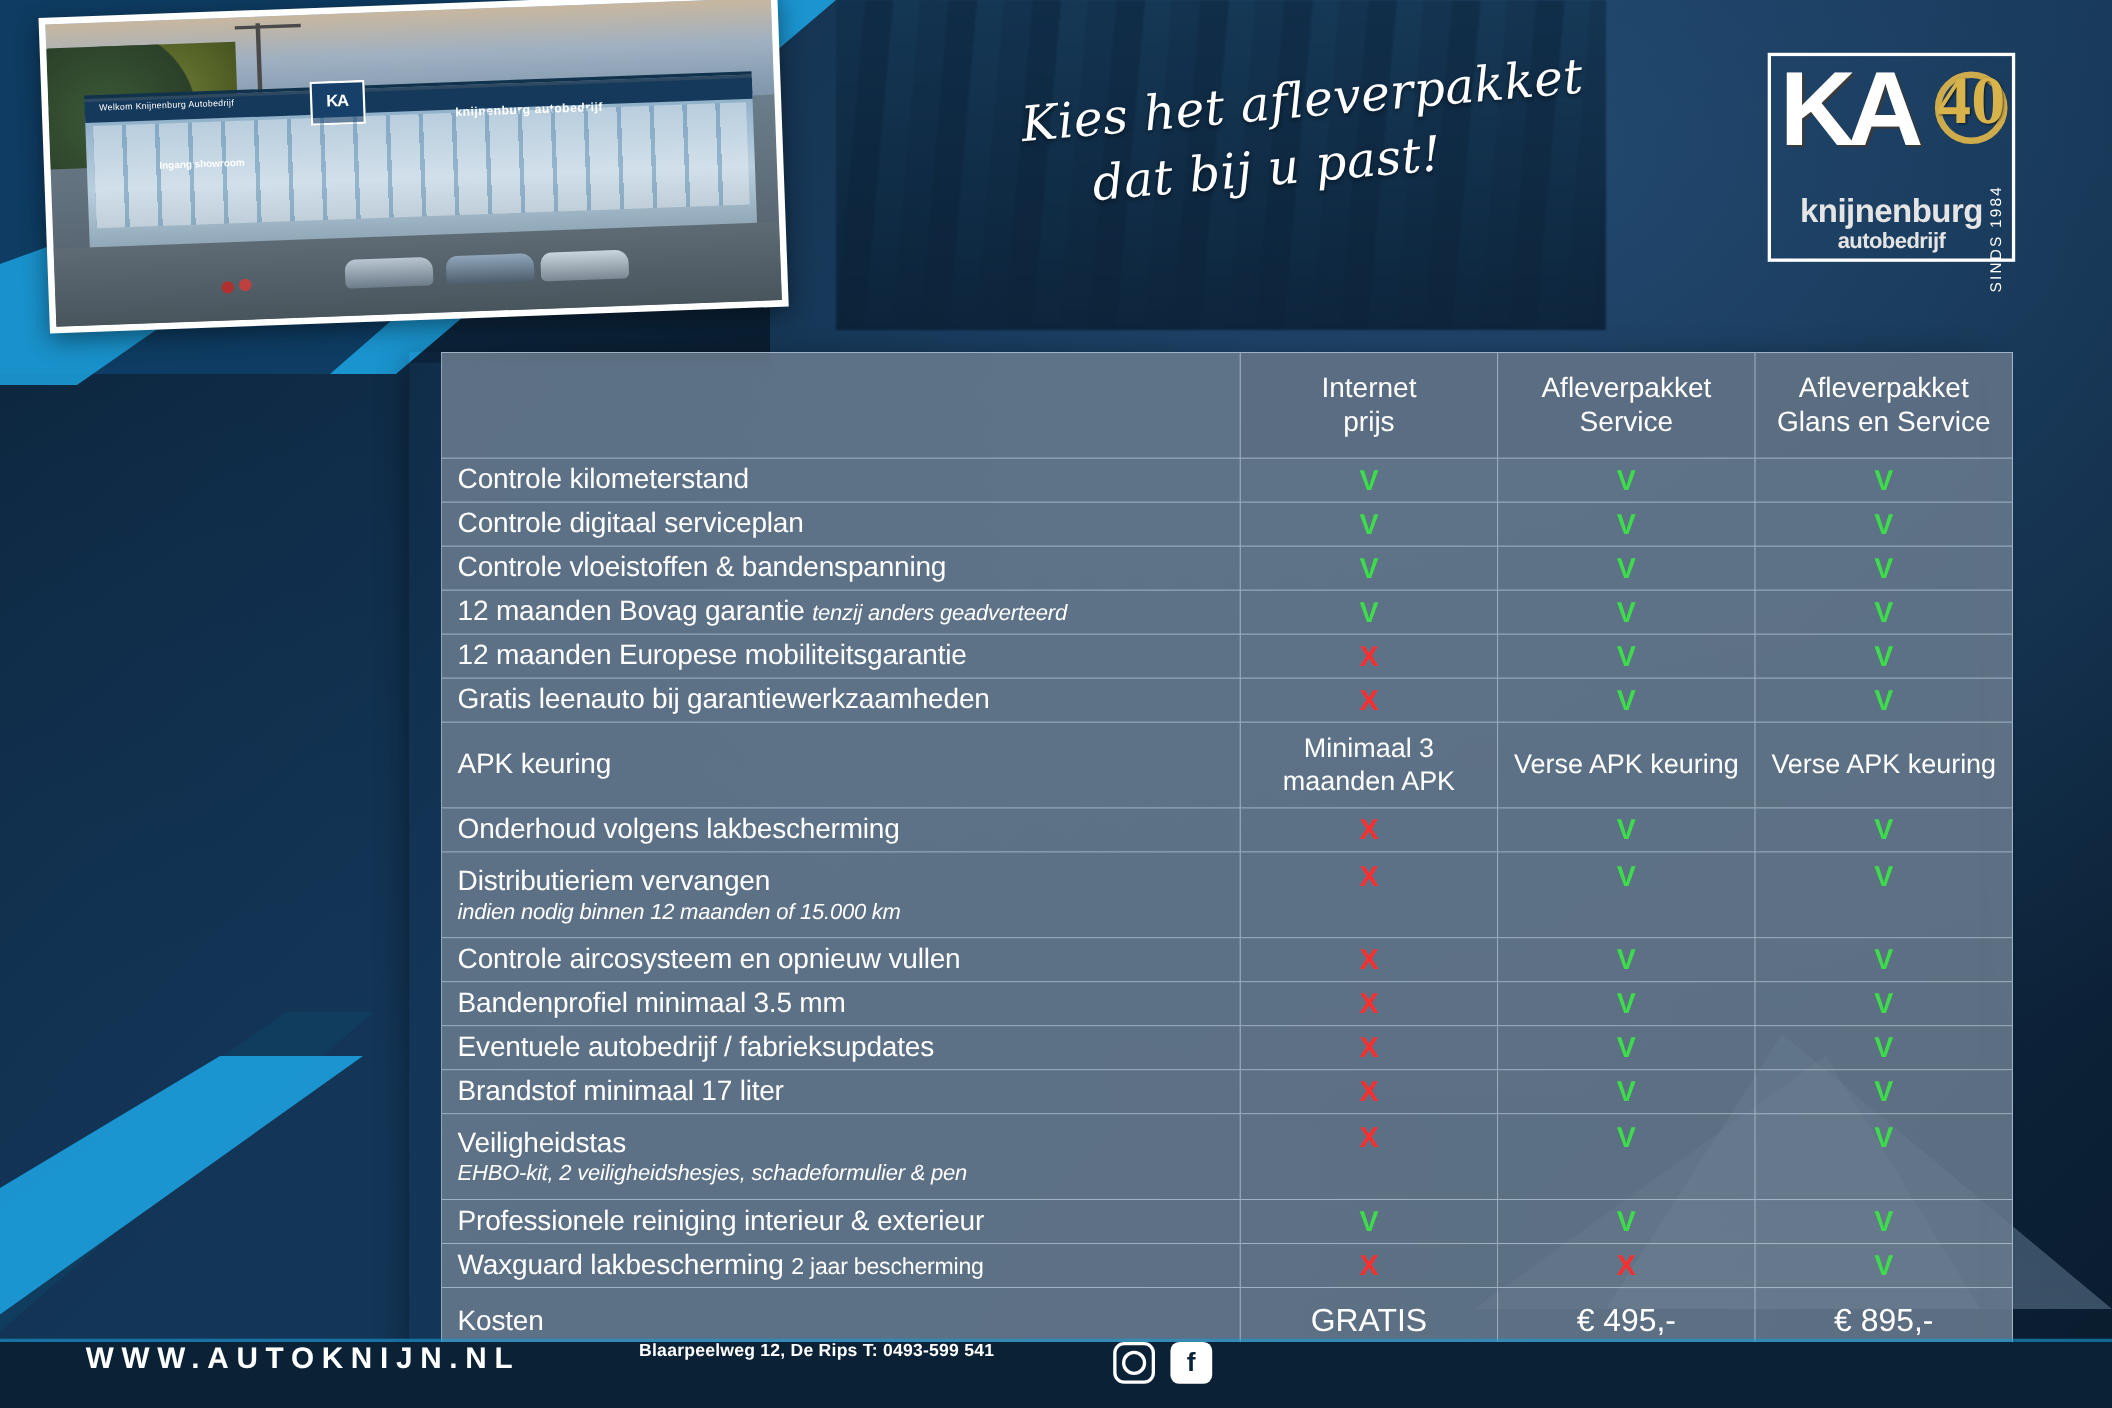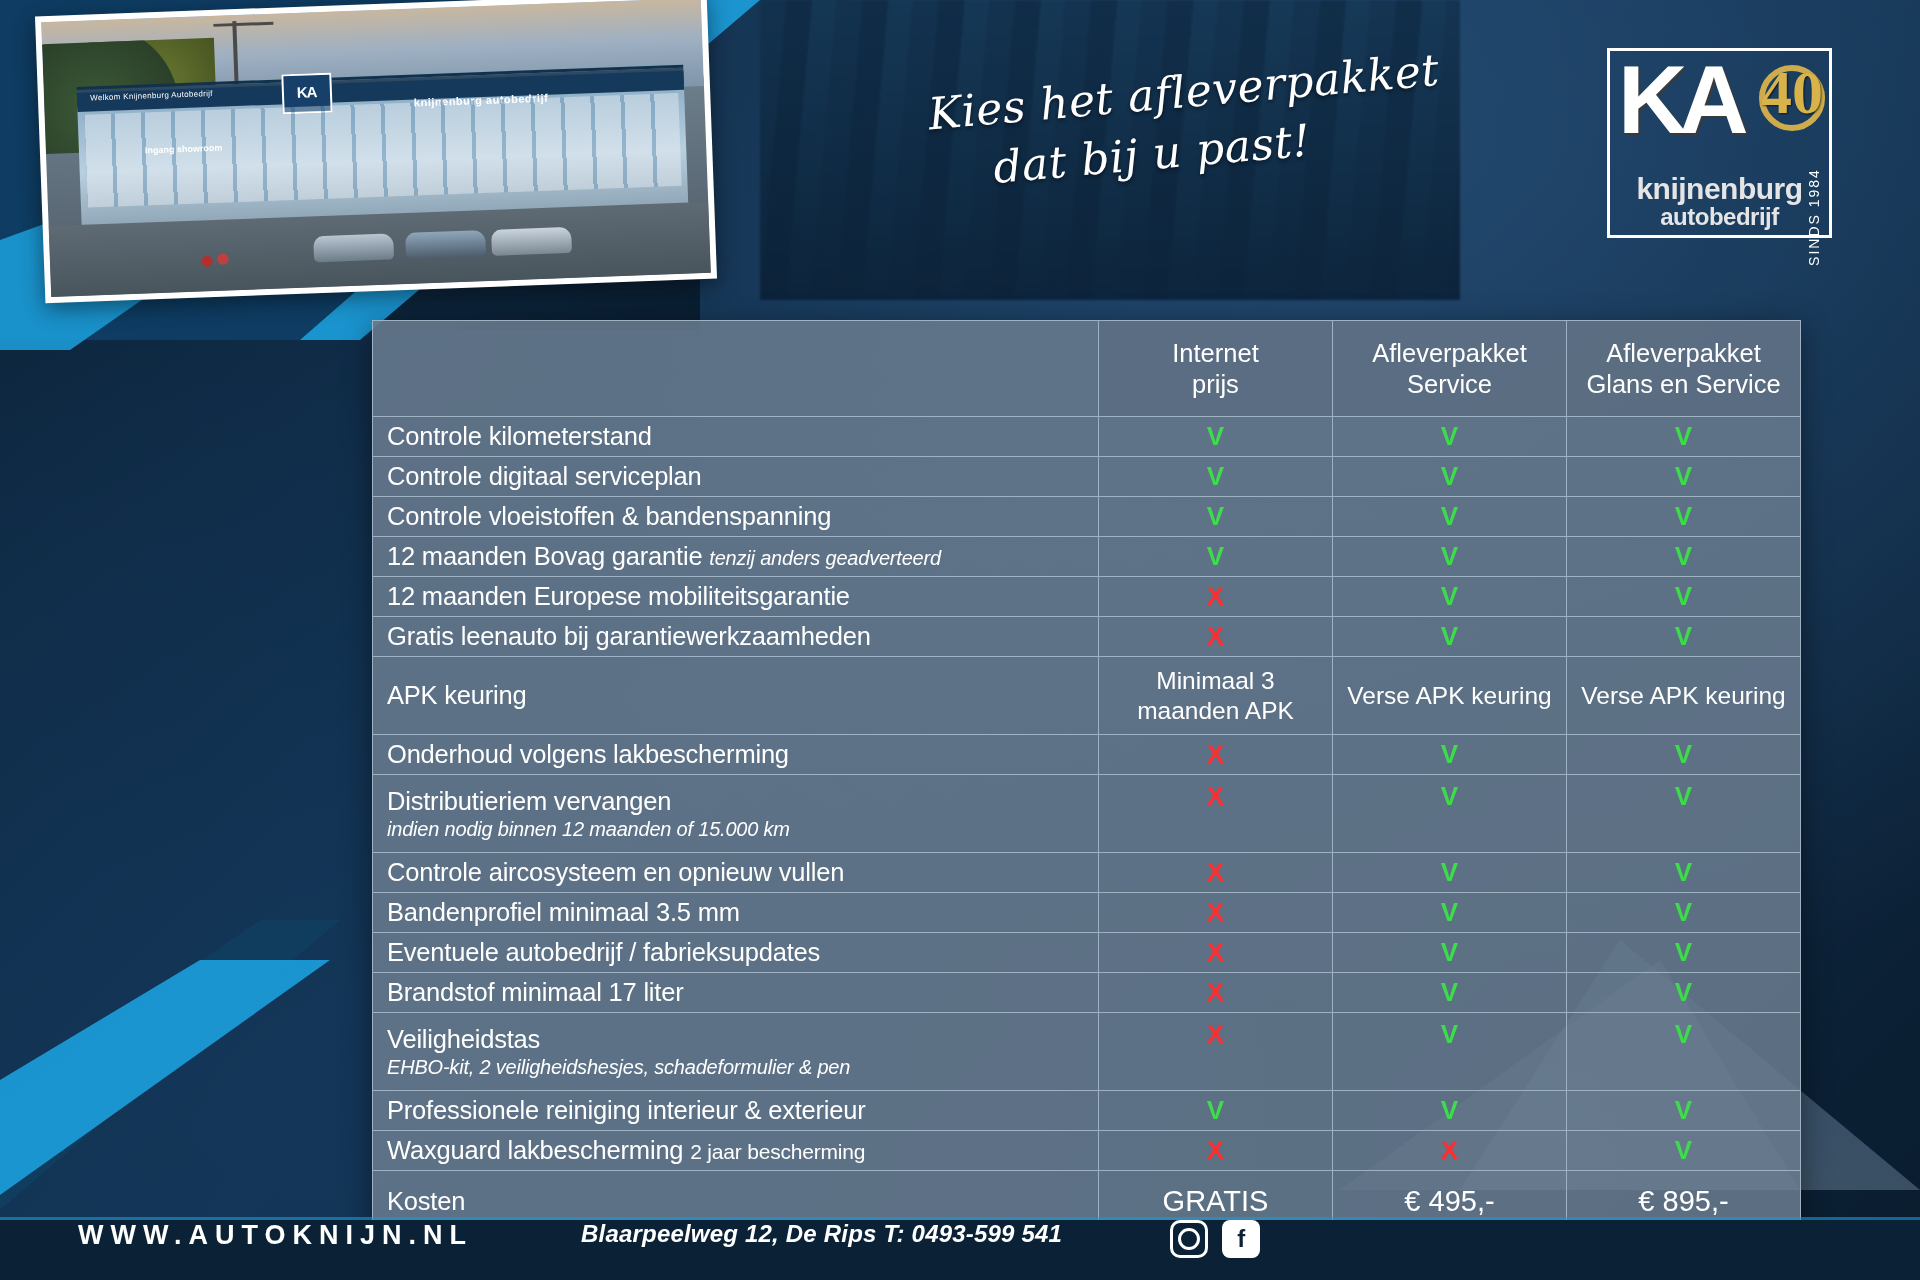--- a/index.html
+++ b/index.html
@@ -150,34 +150,34 @@
   }
   .logo .ring{
     position:absolute;right:4px;top:14px;width:54px;height:54px;border-radius:50%;
     border:6px solid #d8b24a;opacity:.95;
   }
   .logo .name{
     color:#e5e5e5;font-size:30px;font-weight:bold;text-align:center;line-height:1.02;
     letter-spacing:-.5px;
     z-index:2;
   }
-  .logo .name small{display:block;font-size:24px;font-weight:bold;}
+  .logo .name small{display:block;font-size:20px;font-weight:bold;}
   .logo .sinds{
     position:absolute;right:-34px;bottom:10px;
     color:#fff;font-size:14px;letter-spacing:2px;
     transform:rotate(-90deg);transform-origin:center;
     white-space:nowrap;
   }
 
   
   .table-wrap{
     position:absolute;left:372px;top:320px;width:1428px;
     box-shadow:0 8px 28px rgba(0,0,0,.45);
   }
-  table{border-collapse:collapse;width:100%;table-layout:fixed;}
+  table{border-collapse:collapse;width:100%;table-layout:fixed;margin-left:29px;}
   col.c-label{width:726px;}
   col.c-col{width:234px;}
   td,th{
     border:1px solid #9fb2c4;
     padding:0 14px;
     color:#fff;
     font-size:25.5px;
     background:rgba(104,122,141,.88);
     vertical-align:middle;
     box-sizing:border-box;
@@ -208,21 +208,21 @@
   .footer{
     position:absolute;left:0;bottom:0;width:100%;height:60px;
     background:#0b2236;
     display:flex;align-items:flex-start;
   }
   .footer .url{
     color:#fff;font-size:27px;font-weight:bold;letter-spacing:7px;
     margin-left:78px;
   }
   .footer .addr{
-    color:#fff;font-size:24px;font-weight:bold;font-style:italic;
+    color:#fff;font-size:16px;font-weight:bold;
     margin-left:108px;letter-spacing:.2px;
   }
   .socials{margin-left:108px;display:flex;gap:14px;align-items:center;}
   .sq{width:38px;height:38px;border-radius:8px;background:#fff;color:#0b2236;
      display:flex;align-items:center;justify-content:center;font-size:24px;font-weight:bold;}
   .sq.ig{border:3px solid #fff;background:transparent;color:#fff;border-radius:10px;box-sizing:border-box;}
   .sq.ig .ring2{width:16px;height:16px;border:3px solid #fff;border-radius:50%;}
   .footer-line{
     position:absolute;left:0;bottom:60px;width:100%;height:3px;background:#1b9ad6;opacity:.6;
   }

